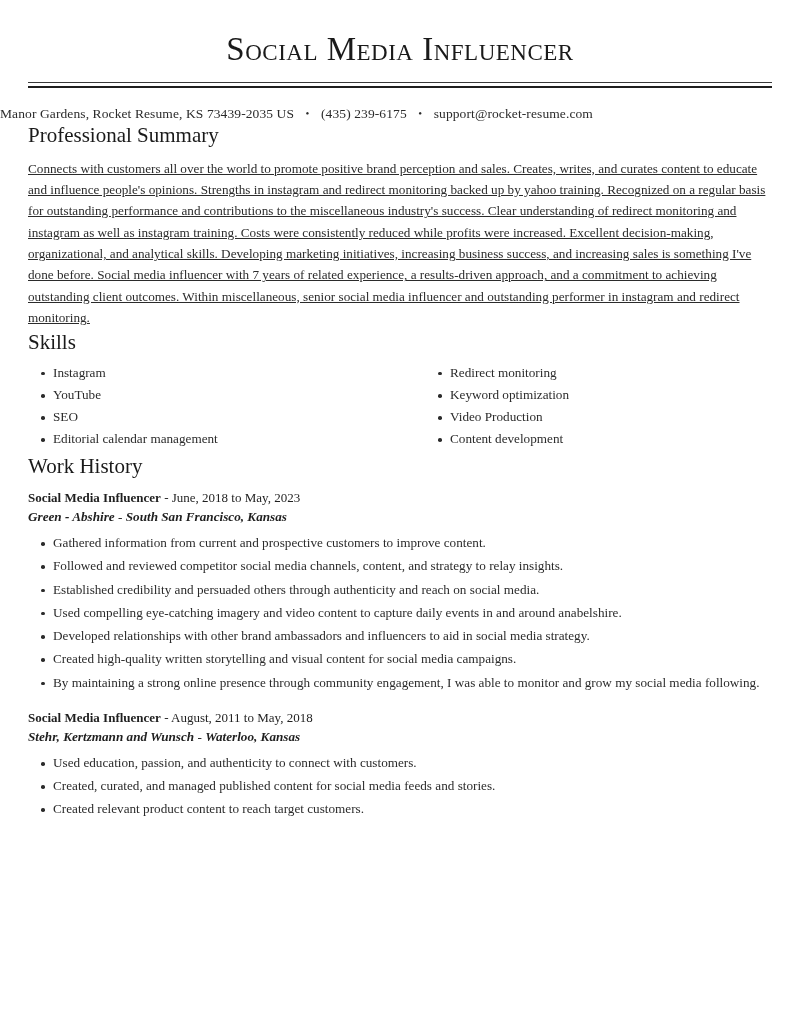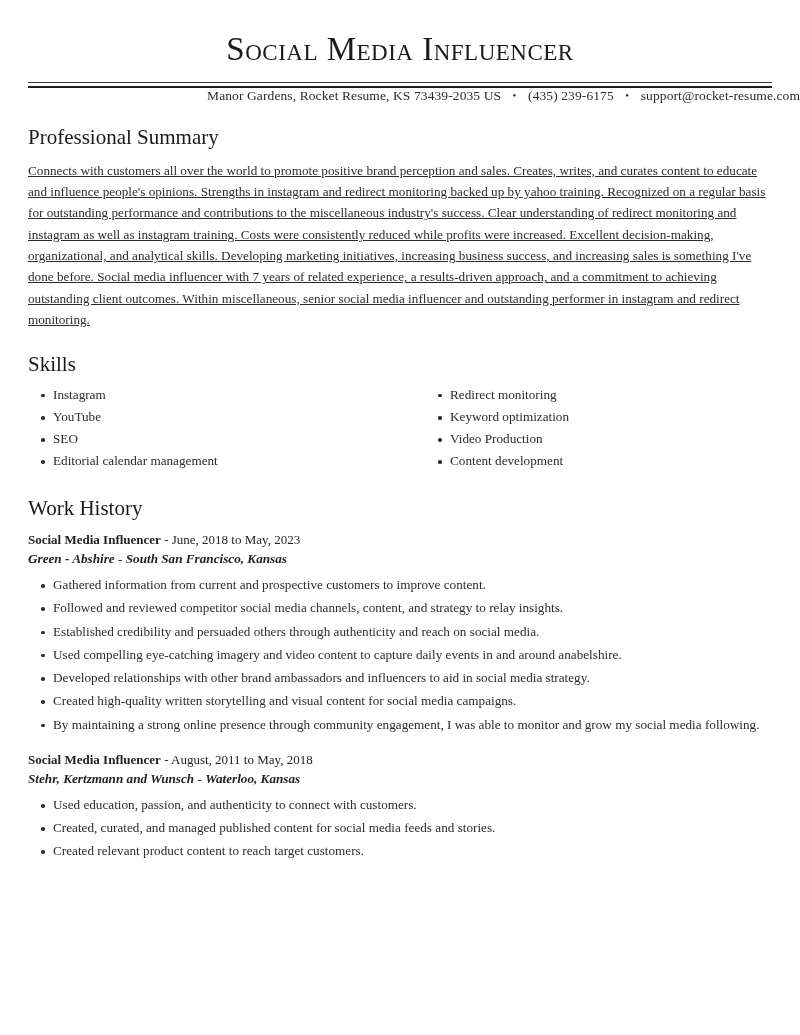--- a/index.html
+++ b/index.html
@@ -43,39 +43,39 @@
     background: #3a3a3a;
   }
   .rule-gap {
     height: 3px;
   }
   .rule-thick {
     height: 2px;
     background: #1f1f1f;
   }
   .contact-line {
-    text-align: right;
+    text-align: left;
     font-size: 13.5px;
     color: #2b2b2b;
+    margin-top: 18px;
     letter-spacing: 0.1px;
   }
   .contact-sep {
     display: inline-block;
     padding: 0 8px;
     font-size: 11px;
     position: relative;
     top: -1px;
   }
 
   
   .content {
     padding: 0 28px;
   }
   .section {
-    margin-top: 20px;
   }
   .section-title {
     font-size: 21px;
     font-weight: 400;
     color: #1a1a1a;
     margin: 0 0 9px 0;
     line-height: 1.25;
   }
   .body-text {
     font-size: 13.2px;

